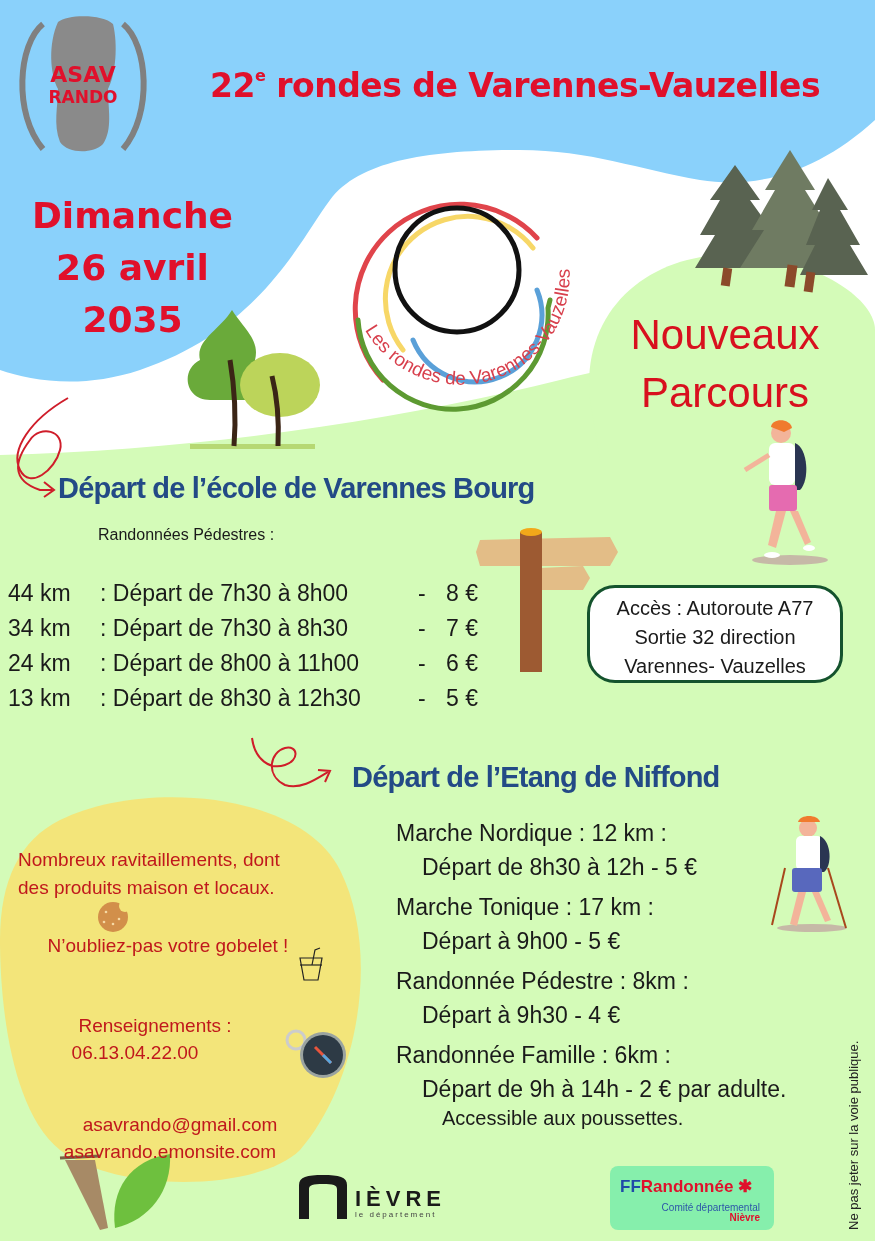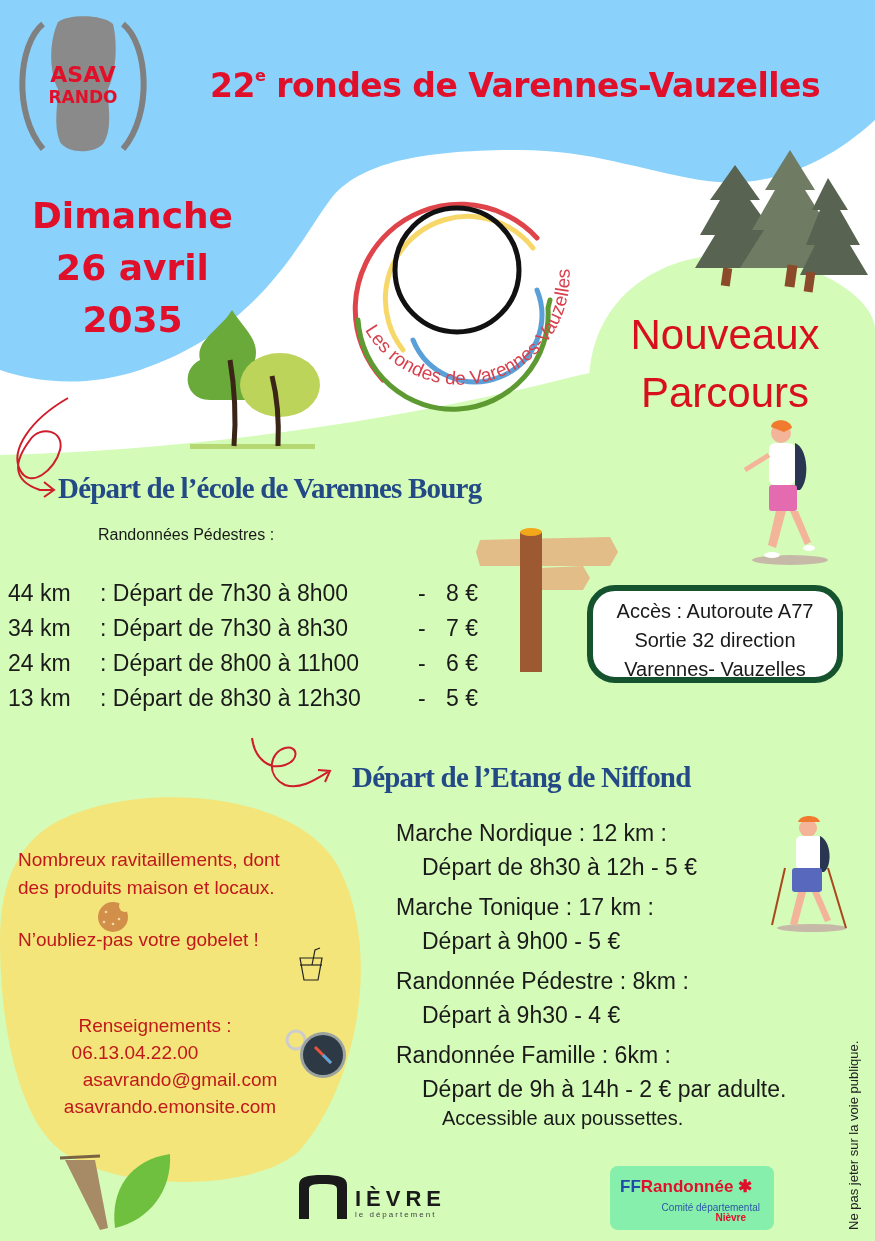--- a/index.html
+++ b/index.html
@@ -3,28 +3,28 @@
 <meta charset="utf-8">
 <style>
   html, body { margin: 0; padding: 0; }
   body { width: 875px; height: 1241px; position: relative; overflow: hidden; background: #d4fbb8; font-family: "Liberation Sans", sans-serif; }
   .abs { position: absolute; }
   .bg-svg { position: absolute; left: 0; top: 0; }
   .title { left: 190px; top: 66px; font-size: 33px; font-weight: bold; color: #e0102b; letter-spacing: -0.5px; white-space: nowrap; font-family: "DejaVu Sans", sans-serif; margin-left: 20px; }
   .title sup { font-size: 16px; vertical-align: 16px; }
   .date { left: 20px; top: 190px; width: 225px; text-align: center; color: #e0102b; font-weight: bold; font-size: 36px; line-height: 52px; font-family: "DejaVu Sans", sans-serif; }
   .nouveaux { left: 600px; top: 306px; width: 250px; text-align: center; color: #d8101e; font-size: 42px; line-height: 58px; }
-  .h2 { color: #234a86; font-weight: bold; font-size: 29px; white-space: nowrap; font-family: Liberation Serif, serif; letter-spacing: -0.8px; }
+  .h2 { color: #234a86; font-weight: bold; font-size: 29px; white-space: nowrap; font-family: Liberation Sans, sans-serif; letter-spacing: -0.8px; }
   .sub { left: 98px; top: 526px; font-size: 16px; color: #1a1a1a; }
   .rows { left: 8px; top: 576px; font-size: 23px; color: #1a1a1a; line-height: 35px; }
   .row { display: flex; white-space: nowrap; }
   .row .km { width: 92px; }
   .row .desc { width: 318px; }
   .row .dash { width: 28px; }
-  .access { left: 587px; top: 585px; width: 256px; height: 98px; border: 6px solid #14532d; border-radius: 28px; background: #fff; box-sizing: border-box; text-align: center; font-size: 20px; line-height: 29px; color: #1a1a1a; padding-top: 6px; }
+  .access { left: 587px; top: 585px; width: 256px; height: 98px; border: 3px solid #14532d; border-radius: 28px; background: #fff; box-sizing: border-box; text-align: center; font-size: 20px; line-height: 29px; color: #1a1a1a; padding-top: 6px; }
   .niff { left: 396px; top: 816px; font-size: 23px; color: #1a1a1a; line-height: 34px; }
   .niff .item { margin-bottom: 6px; }
   .niff .l2 { padding-left: 26px; }
   .niff .note { padding-left: 46px; font-size: 20px; line-height: 24px; }
   .yellow-text { left: 18px; top: 846px; width: 300px; color: #c0181c; font-size: 19px; line-height: 28px; }
   .contact { left: 20px; top: 1012px; width: 270px; text-align: center; color: #c0181c; font-size: 19px; line-height: 27px; }
   .vertical { left: 846px; top: 1230px; transform-origin: 0 0; transform: rotate(-90deg); font-size: 13px; color: #222; white-space: nowrap; width: 220px; }
   .ffr { left: 610px; top: 1166px; width: 164px; height: 64px; background: #86efac; border-radius: 8px; }
 </style>
 </head>
@@ -222,26 +222,26 @@
   </div>
   <div class="item">
     <div>Randonnée Famille : 6km :</div>
     <div class="l2">Départ de 9h à 14h - 2 € par adulte.</div>
     <div class="note">Accessible aux poussettes.</div>
   </div>
 </div>
 
 <div class="abs yellow-text">
   <div style="width:280px;">Nombreux ravitaillements, dont des produits maison et locaux.</div>
-  <div style="margin-top:24px;">N’oubliez-pas votre gobelet !</div>
+  <div style="margin-top:30px;text-align:center;">N’oubliez-pas votre gobelet !</div>
 </div>
 <div class="abs contact">
   <div>Renseignements :</div>
   <div style="padding-right:40px;">06.13.04.22.00</div>
-  <div style="padding-left:50px;">asavrando@gmail.com</div>
+  <div style="padding-left:50px;margin-top:45px;">asavrando@gmail.com</div>
   <div style="padding-left:30px;">asavrando.emonsite.com</div>
 </div>
 
 <div class="abs" style="left:297px; top:1175px;">
   <div style="display:flex; align-items:flex-end;justify-content:flex-end;">
     <svg width="52" height="44" viewBox="0 0 52 44">
         <path d="M2 44 V10 C2 2 10 0 26 0 C42 0 50 2 50 10 V44 H40 V14 C40 10 36 9 26 9 C16 9 12 10 12 14 V44 Z" fill="#1a1a1a"></path>
       </svg>
     <div style="margin-left:6px;">
       <div style="font-size:22px; font-weight:bold; letter-spacing:5px; color:#1a1a1a; line-height:22px;">IÈVRE</div>
@@ -249,16 +249,16 @@
     </div>
   </div>
 </div>
 
 <div class="abs ffr">
   <div style="position:absolute; left:10px; top:10px; font-weight:bold; font-size:17px; white-space:nowrap;">
     <span style="color:#1f4aa8;">FF</span><span style="color:#e0102b;">Randonnée</span>
     <span style="color:#e0102b;">✱</span>
   </div>
   <div style="position:absolute; right:14px; top:36px; font-size:10px; color:#2d57a8;">Comité départemental</div>
-  <div style="position:absolute; right:28px; top:46px; font-size:10px; font-weight:bold; color:#e0102b;">Nièvre</div>
+  <div style="position:absolute; right:14px; top:46px; font-size:10px; font-weight:bold; color:#e0102b;">Nièvre</div>
 </div>
 
 <div class="abs vertical">Ne pas jeter sur la voie publique.</div>
 
 </body></html>

